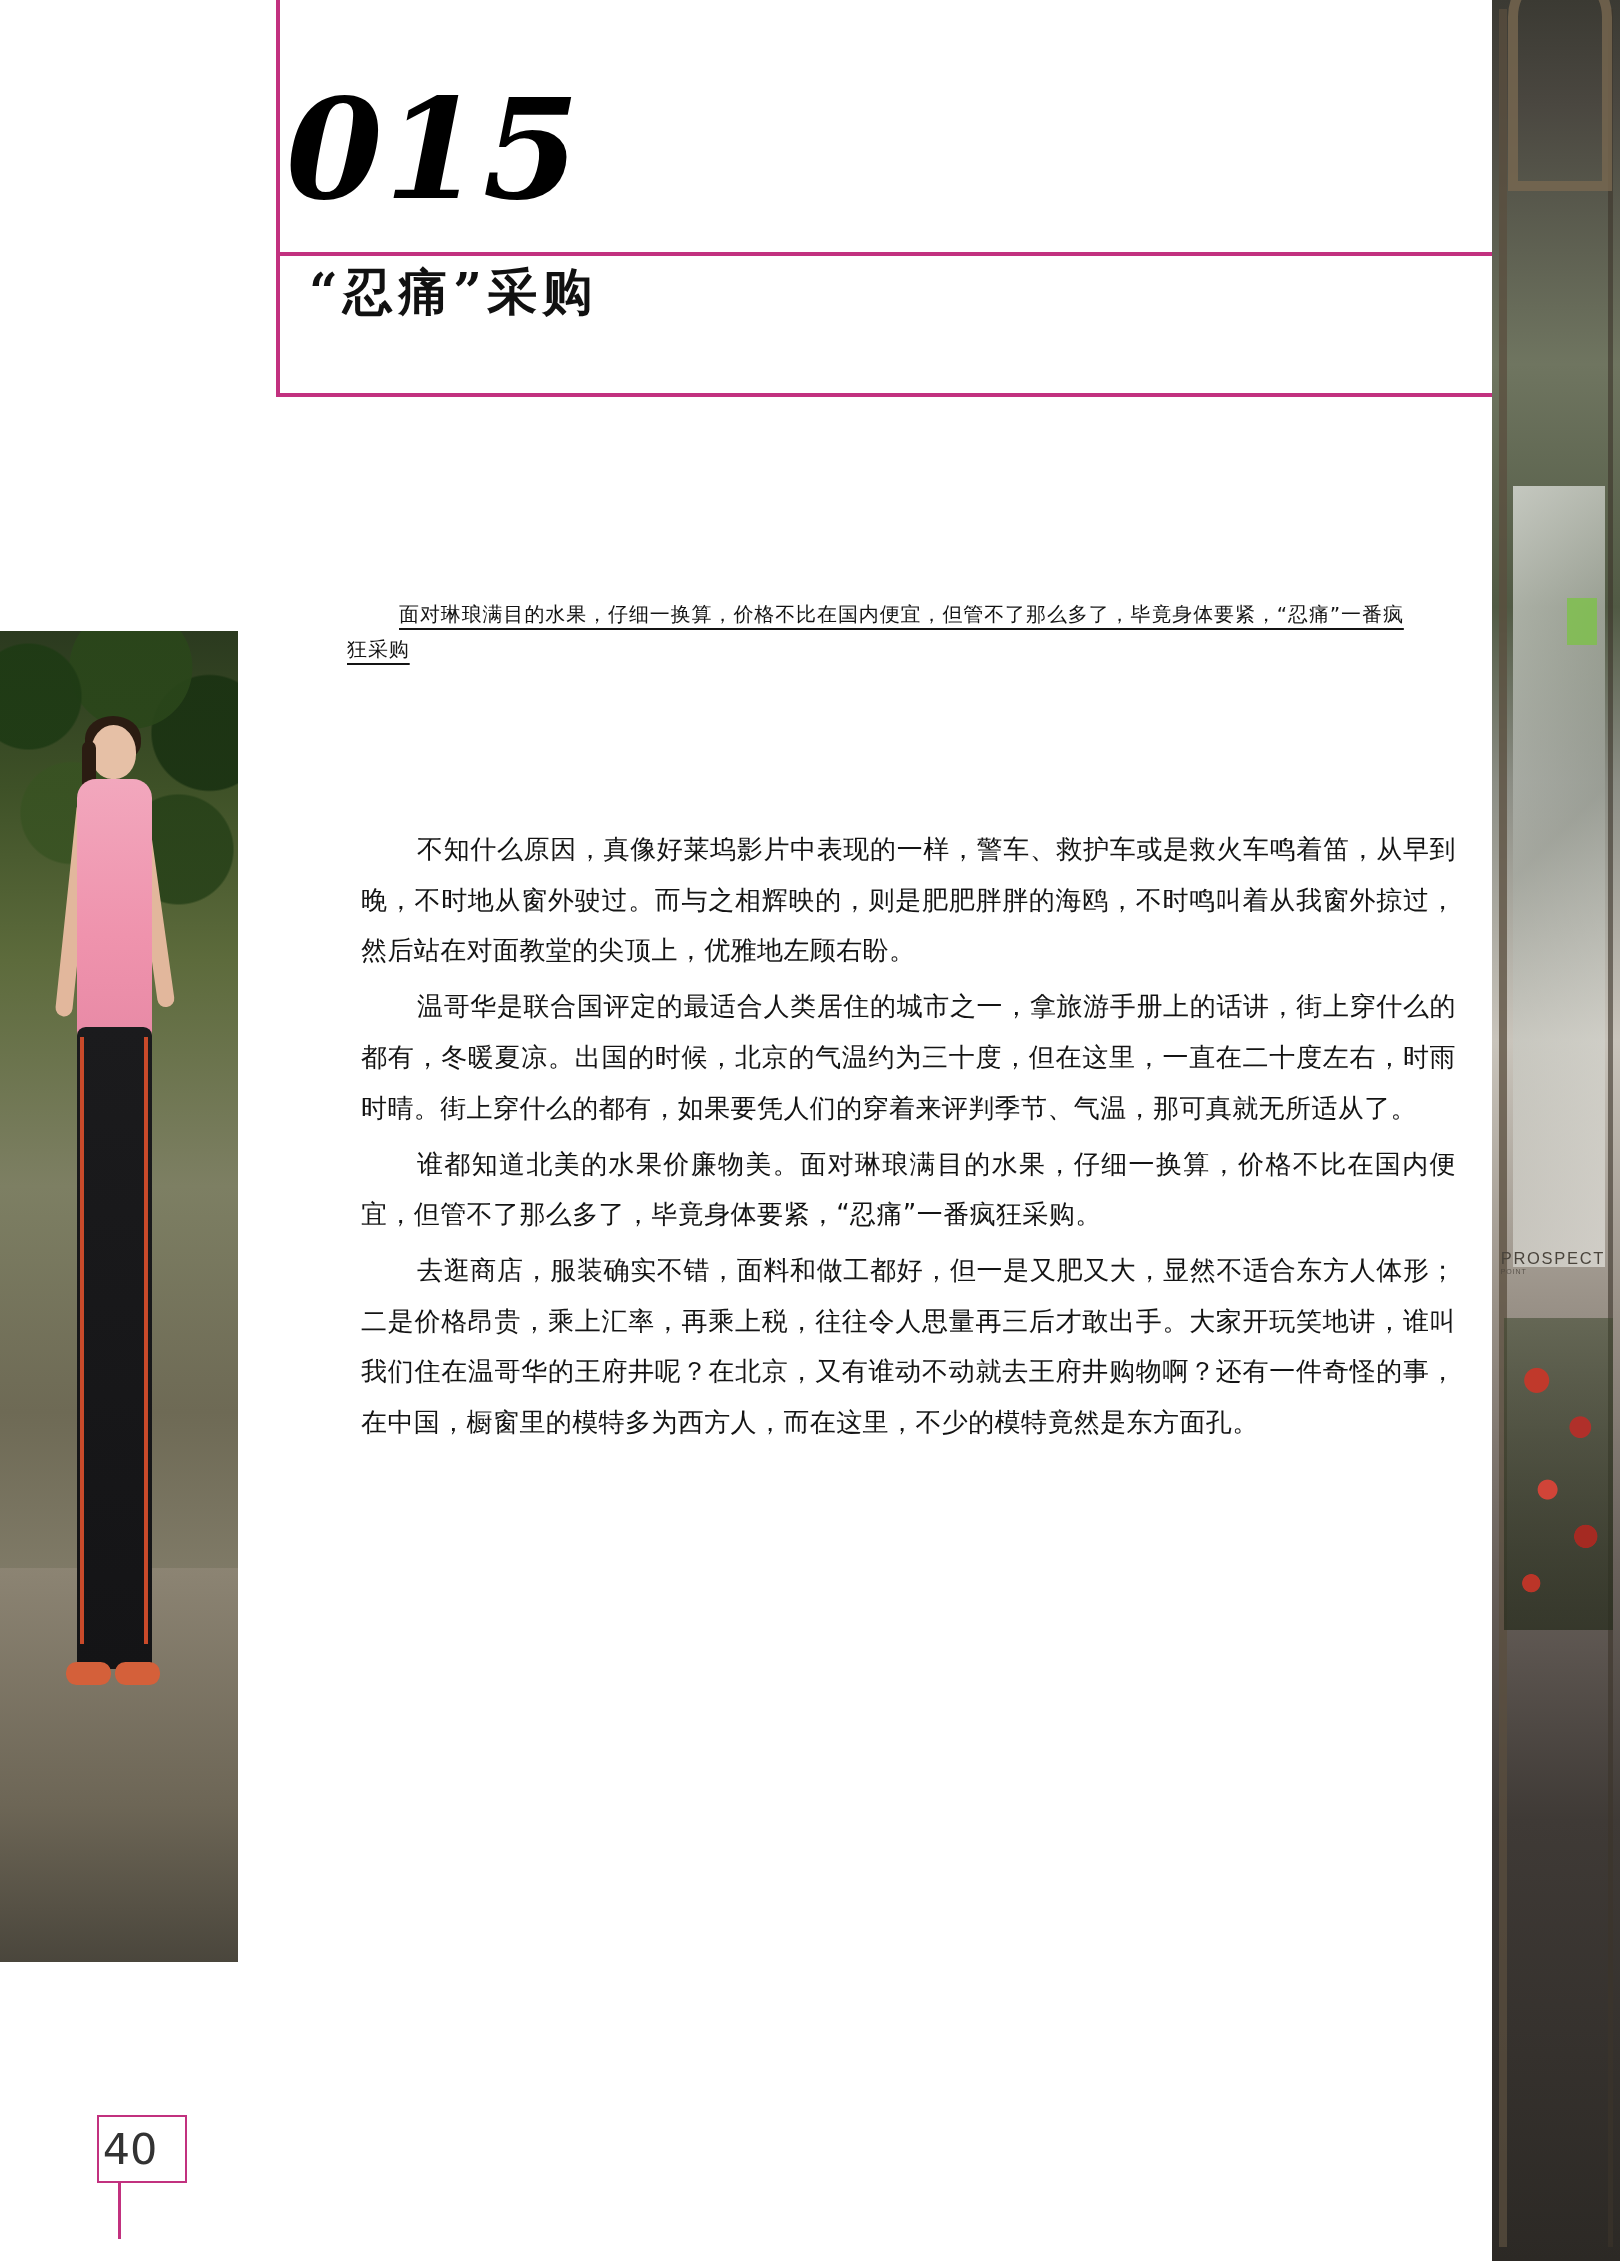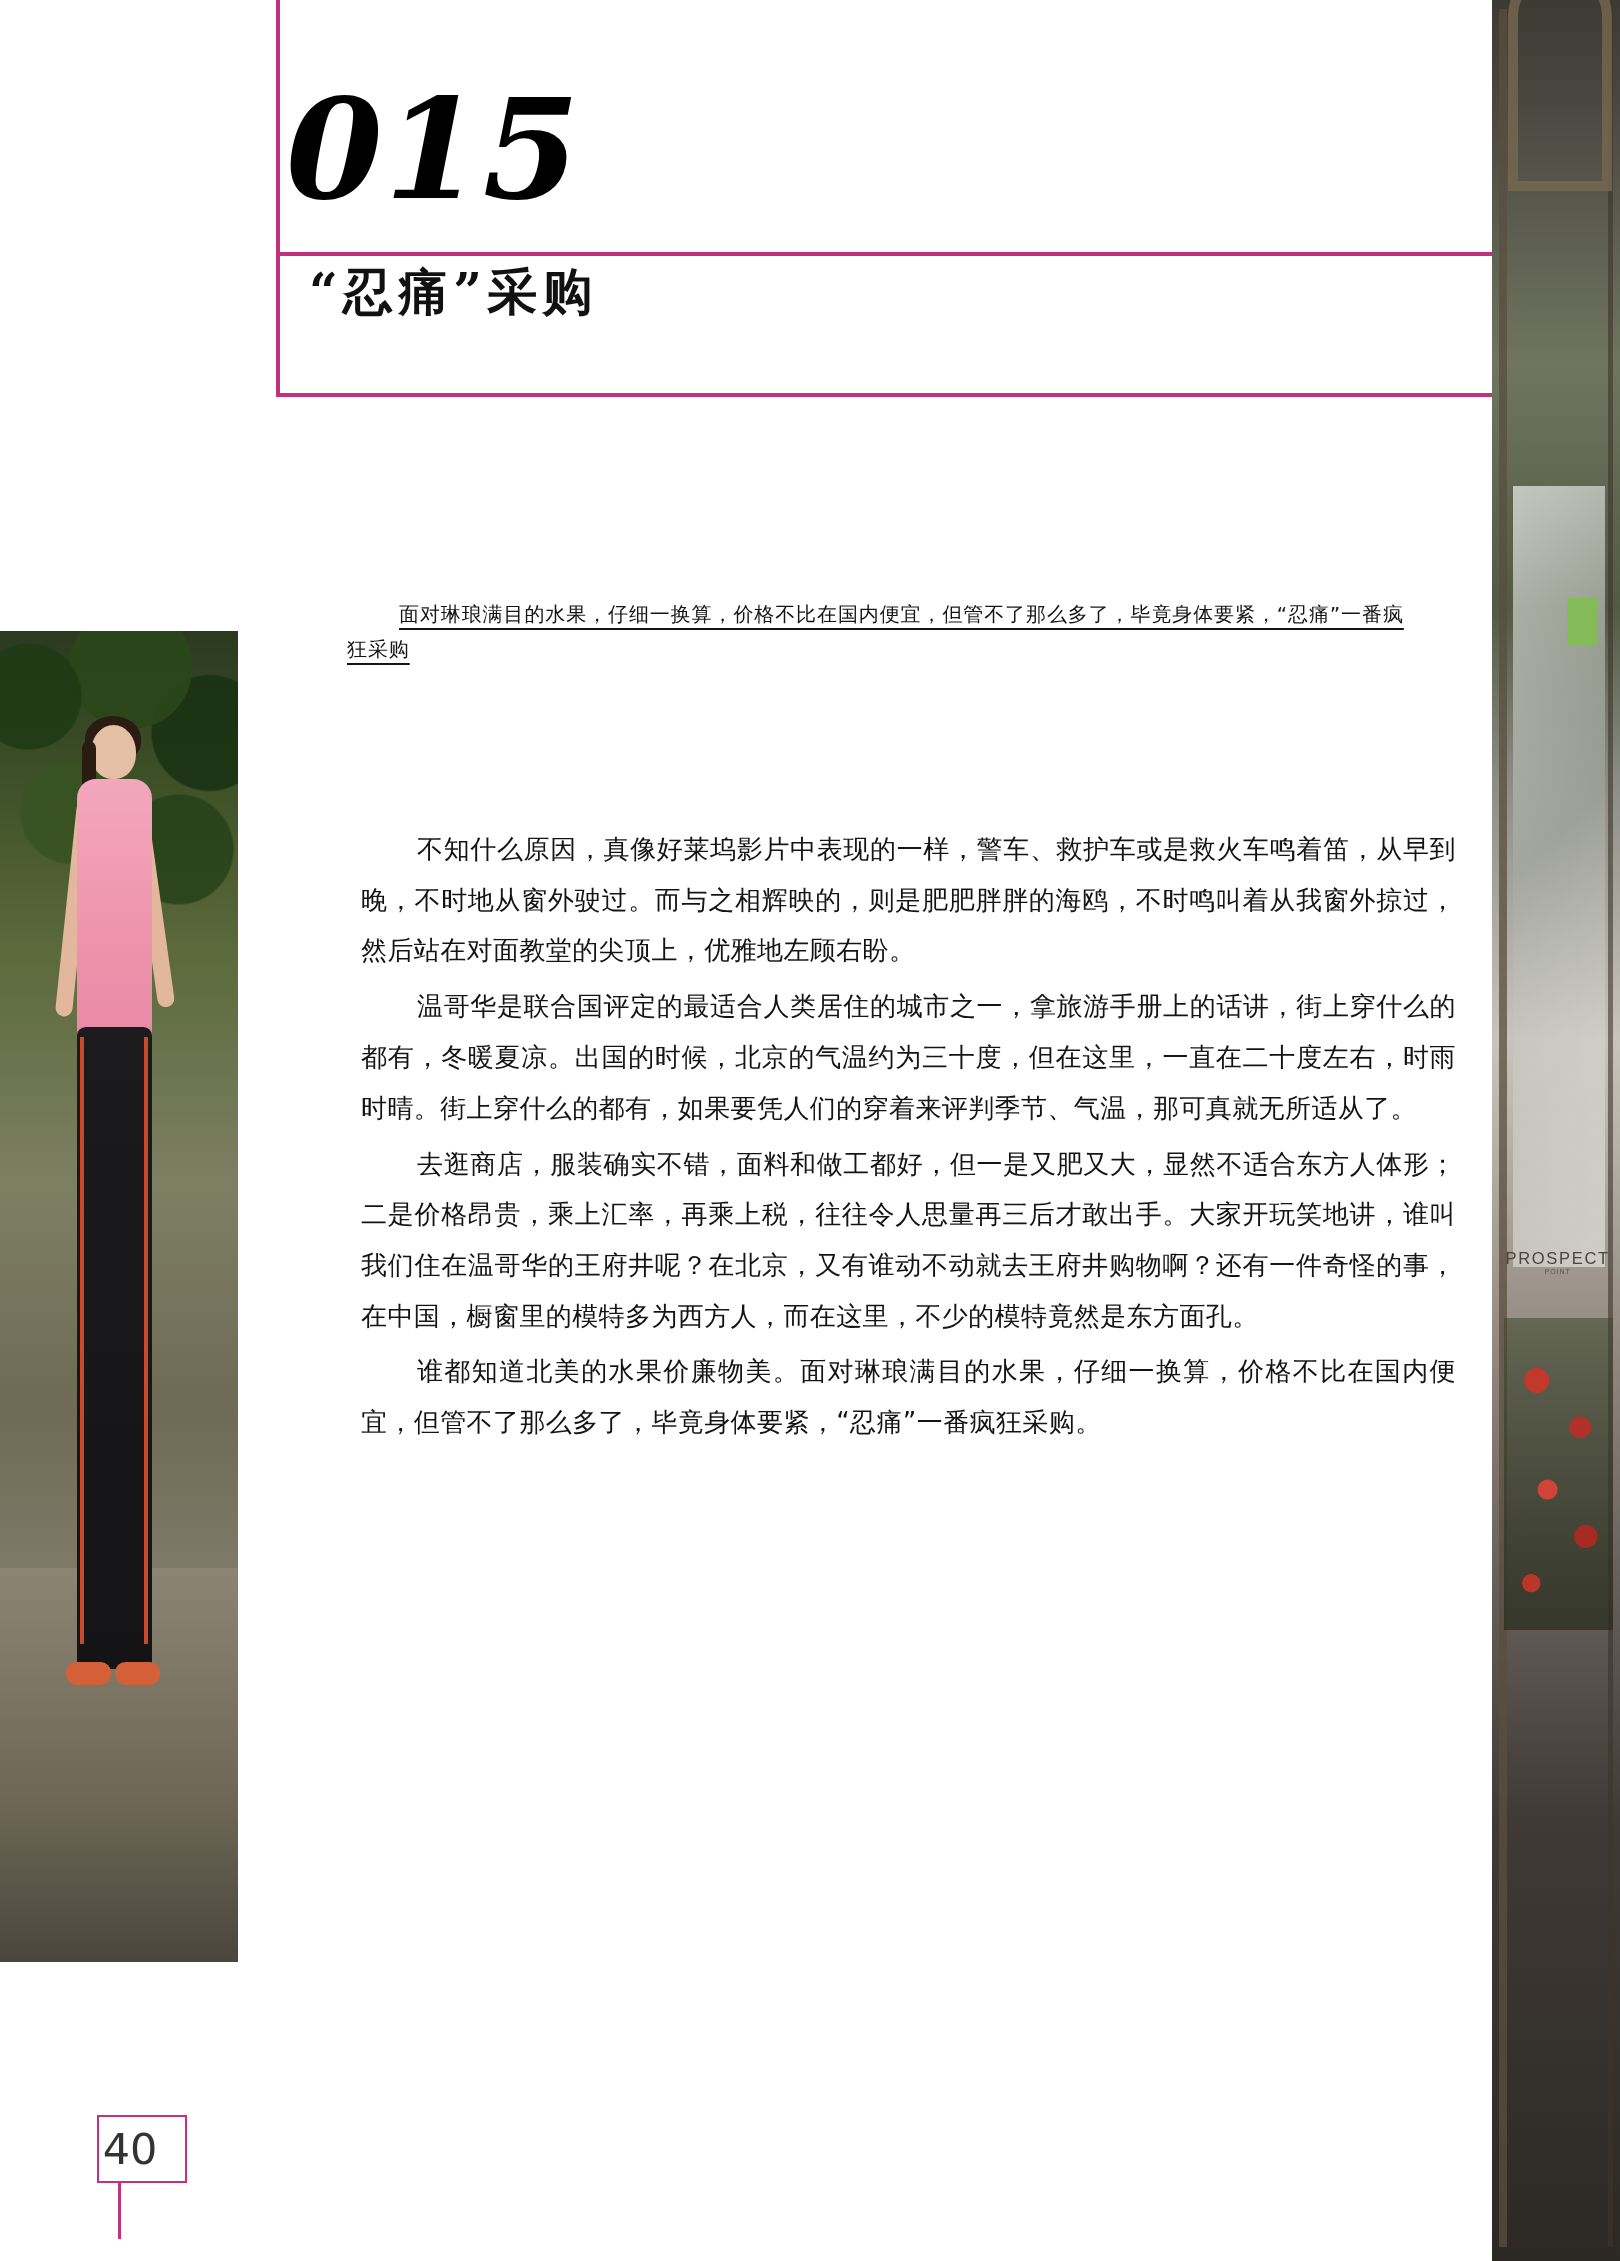--- a/index.html
+++ b/index.html
@@ -60,21 +60,20 @@
     position: absolute;
     left: 75px; top: 598px;
     width: 29.5px; height: 47px;
     background: #7fbf4d;
     opacity: .85;
   }
   .photo-right .sign {
     position: absolute;
     left: 8.7px; top: 1249px;
     width: 114px;
-    text-align: center;
     color: #4a443c;
     font-size: 16.5px;
     letter-spacing: 1.7px;
     font-family: "Liberation Sans", sans-serif;
   }
   .photo-right .sign .sub {
     display: block;
     font-size: 7px;
     letter-spacing: 0.9px;
     opacity: .8;
@@ -328,22 +327,22 @@
   <div class="heading-rule-bottom"></div>
 
   <div class="num">015</div>
   <div class="title">“忍痛”采购</div>
 
   <div class="lead">面对琳琅满目的水果，仔细一换算，价格不比在国内便宜，但管不了那么多了，毕竟身体要紧，“忍痛”一番疯狂采购</div>
 
   <div class="body">
     <p>不知什么原因，真像好莱坞影片中表现的一样，警车、救护车或是救火车鸣着笛，从早到晚，不时地从窗外驶过。而与之相辉映的，则是肥肥胖胖的海鸥，不时鸣叫着从我窗外掠过，然后站在对面教堂的尖顶上，优雅地左顾右盼。</p>
     <p>温哥华是联合国评定的最适合人类居住的城市之一，拿旅游手册上的话讲，街上穿什么的都有，冬暖夏凉。出国的时候，北京的气温约为三十度，但在这里，一直在二十度左右，时雨时晴。街上穿什么的都有，如果要凭人们的穿着来评判季节、气温，那可真就无所适从了。</p>
+    <p>谁都知道北美的水果价廉物美。面对琳琅满目的水果，仔细一换算，价格不比在国内便宜，但管不了那么多了，毕竟身体要紧，“忍痛”一番疯狂采购。</p>
     <p>去逛商店，服装确实不错，面料和做工都好，但一是又肥又大，显然不适合东方人体形；二是价格昂贵，乘上汇率，再乘上税，往往令人思量再三后才敢出手。大家开玩笑地讲，谁叫我们住在温哥华的王府井呢？在北京，又有谁动不动就去王府井购物啊？还有一件奇怪的事，在中国，橱窗里的模特多为西方人，而在这里，不少的模特竟然是东方面孔。</p>
-    <p>谁都知道北美的水果价廉物美。面对琳琅满目的水果，仔细一换算，价格不比在国内便宜，但管不了那么多了，毕竟身体要紧，“忍痛”一番疯狂采购。</p>
   </div>
 
   <div class="folio-box"></div>
   <div class="folio-num">40</div>
   <div class="folio-tick"></div>
 
 </div>
 
 
 </body></html>

